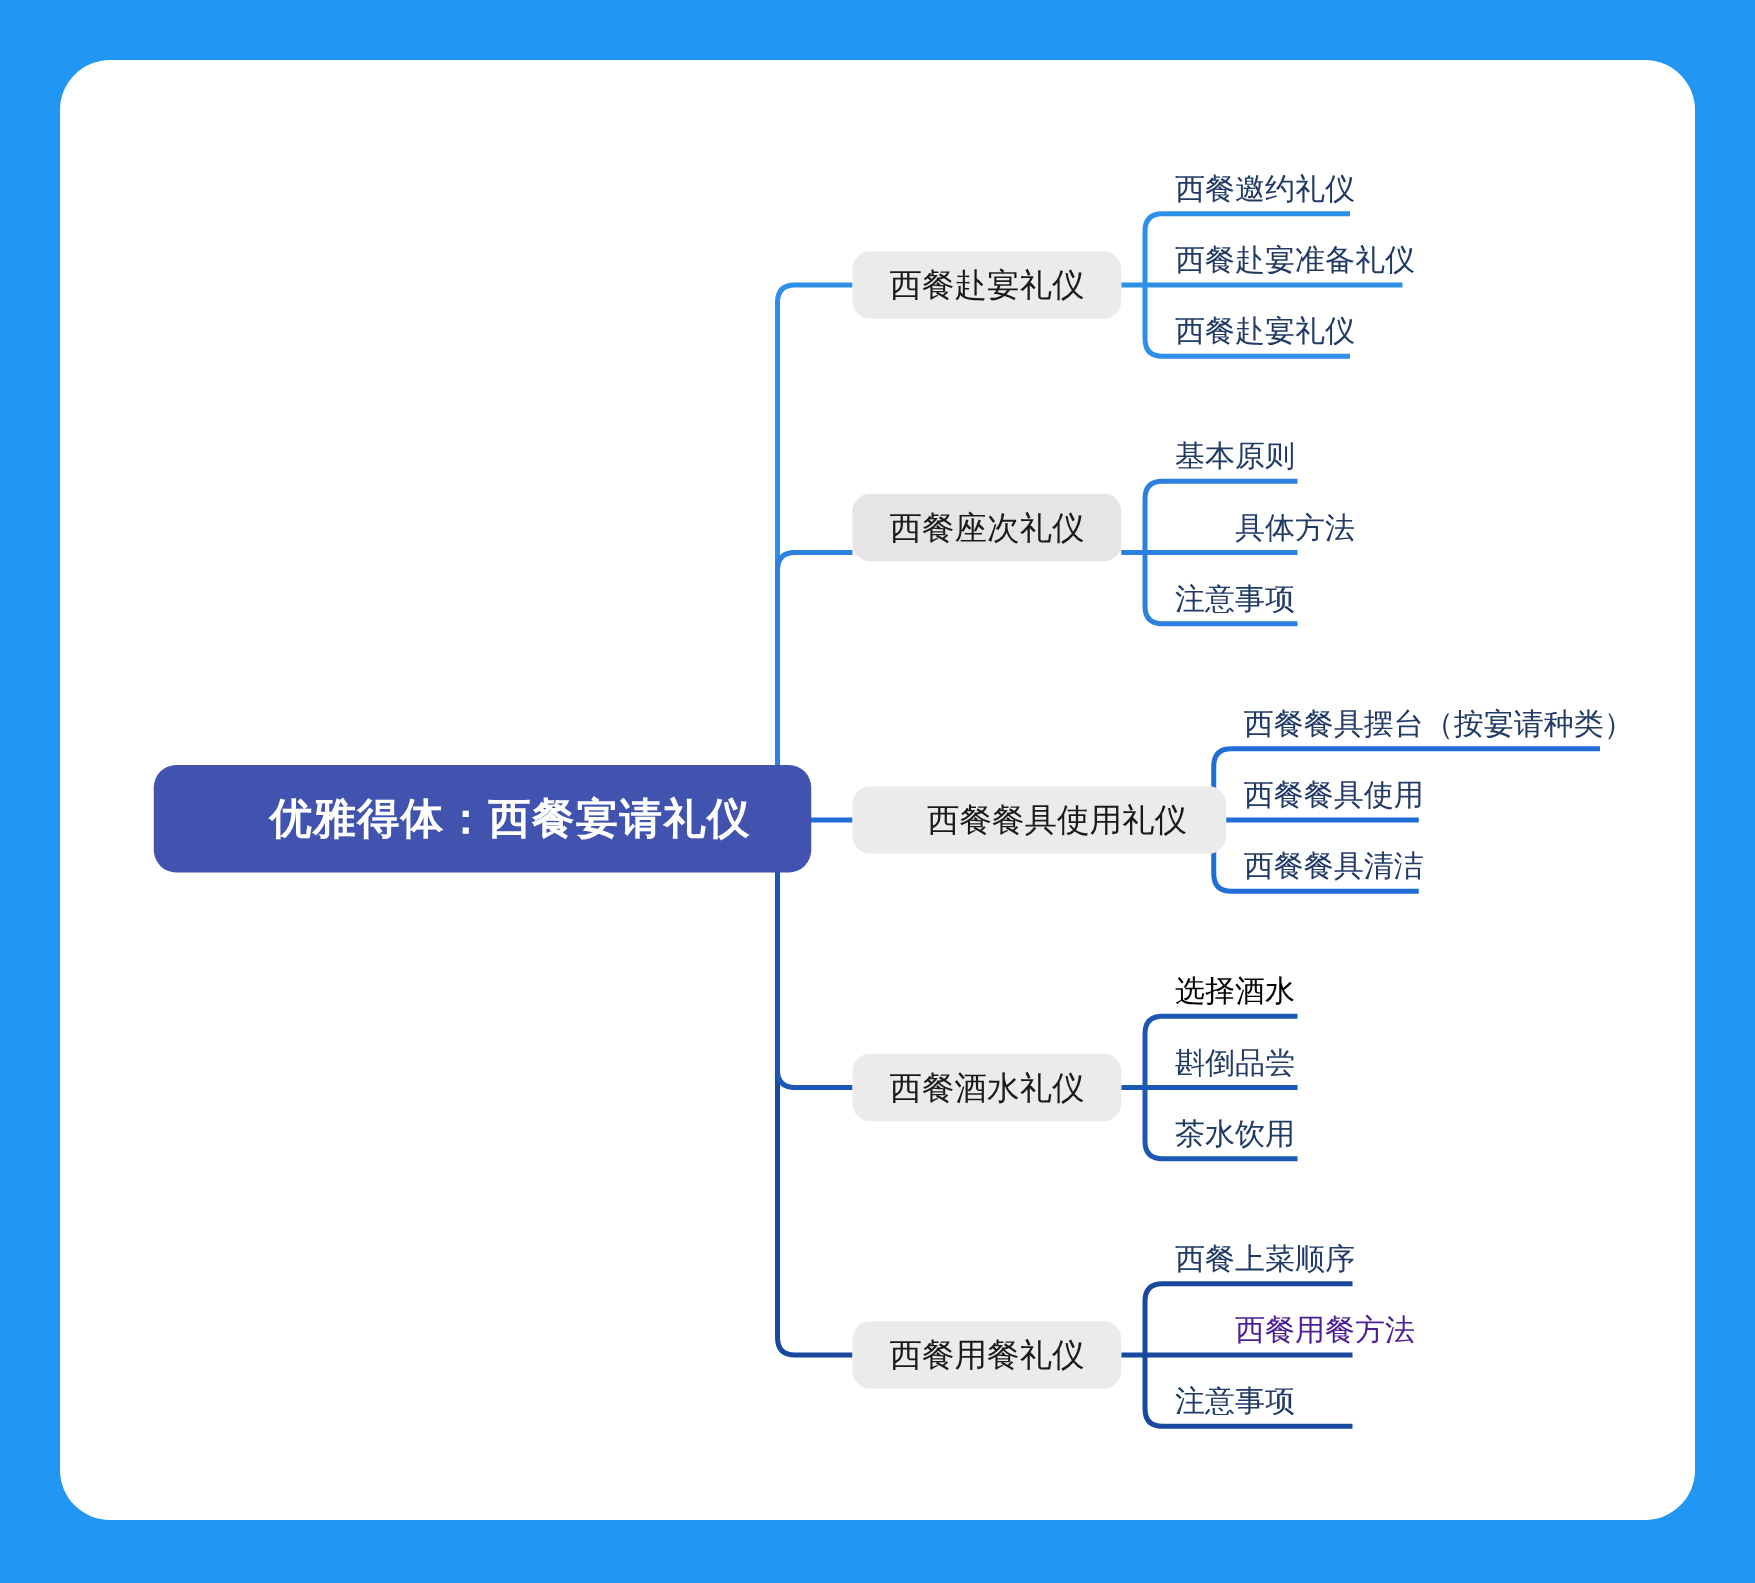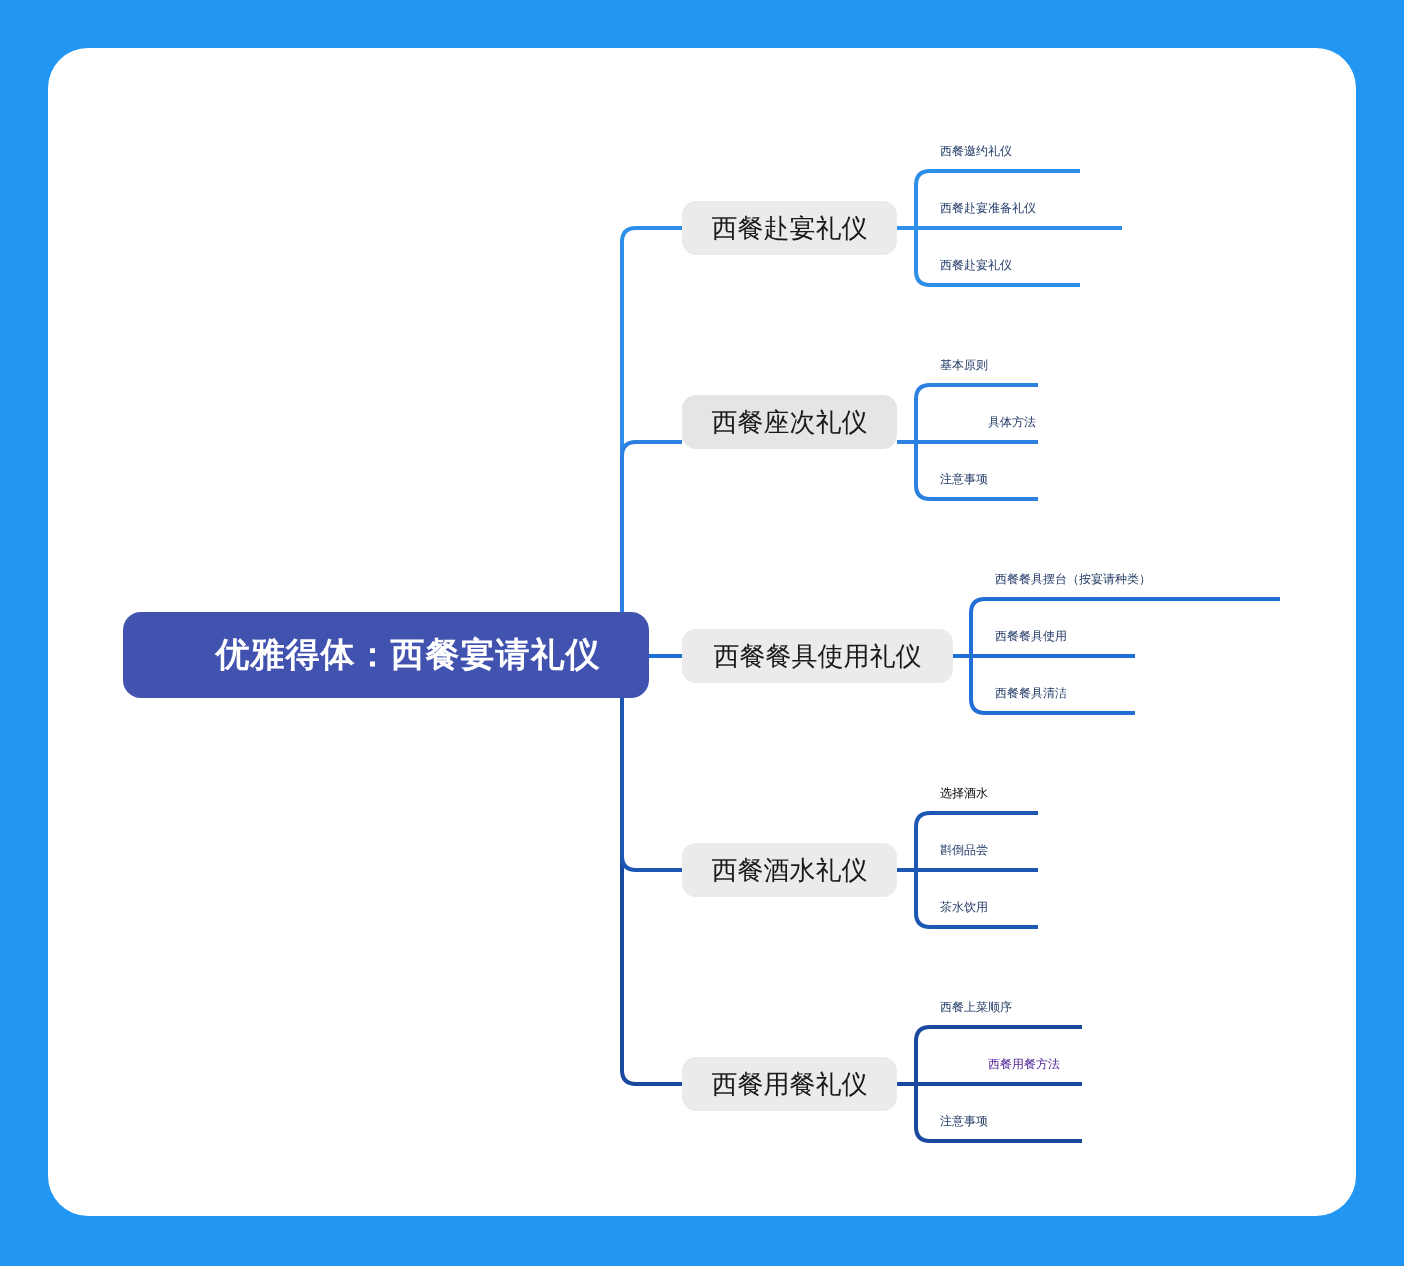--- a/index.html
+++ b/index.html
@@ -29,28 +29,27 @@
   }
   .branch-node{
     position:absolute;
     left:682px;width:215px;height:54px;
     border-radius:14px;
     display:flex;align-items:center;justify-content:center;
     font-size:26px;
     cursor:pointer;
     white-space:nowrap;
   }
-  .branch-node.wide{width:271px;}
+  .branch-node.wide{width:271px;padding-left:28px;}
   .child-label{
     position:absolute;
     height:28px;line-height:28px;
-    font-size:12px;
+    font-size:24px;
     white-space:nowrap;
     cursor:pointer;
-    font-family:Liberation Mono, monospace;
   }
 </style>
 </head>
 <body>
 
 <div class="stage" style="background: rgb(33, 150, 243);">
 
   <div class="card" style="background: rgb(255, 255, 255);"></div>
 
   <svg class="wires" width="1404" height="1266" viewBox="0 0 1404 1266">

